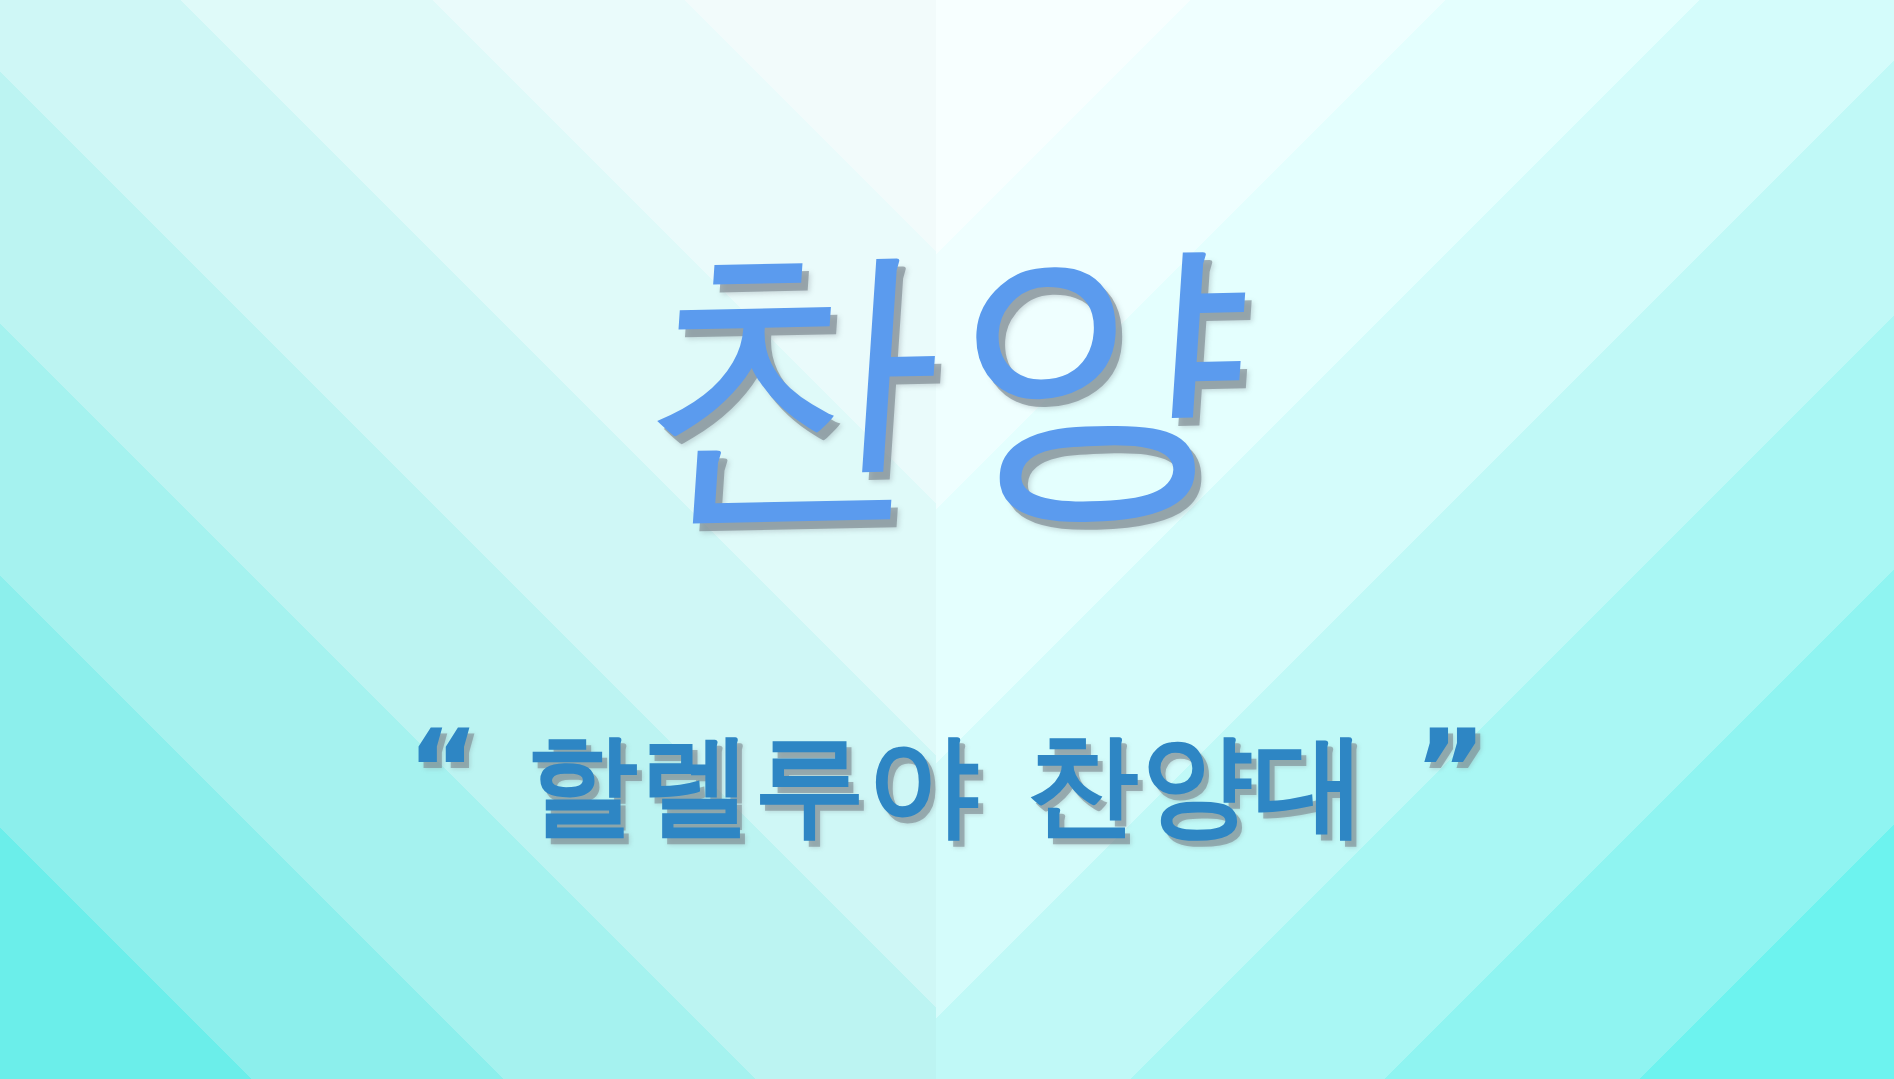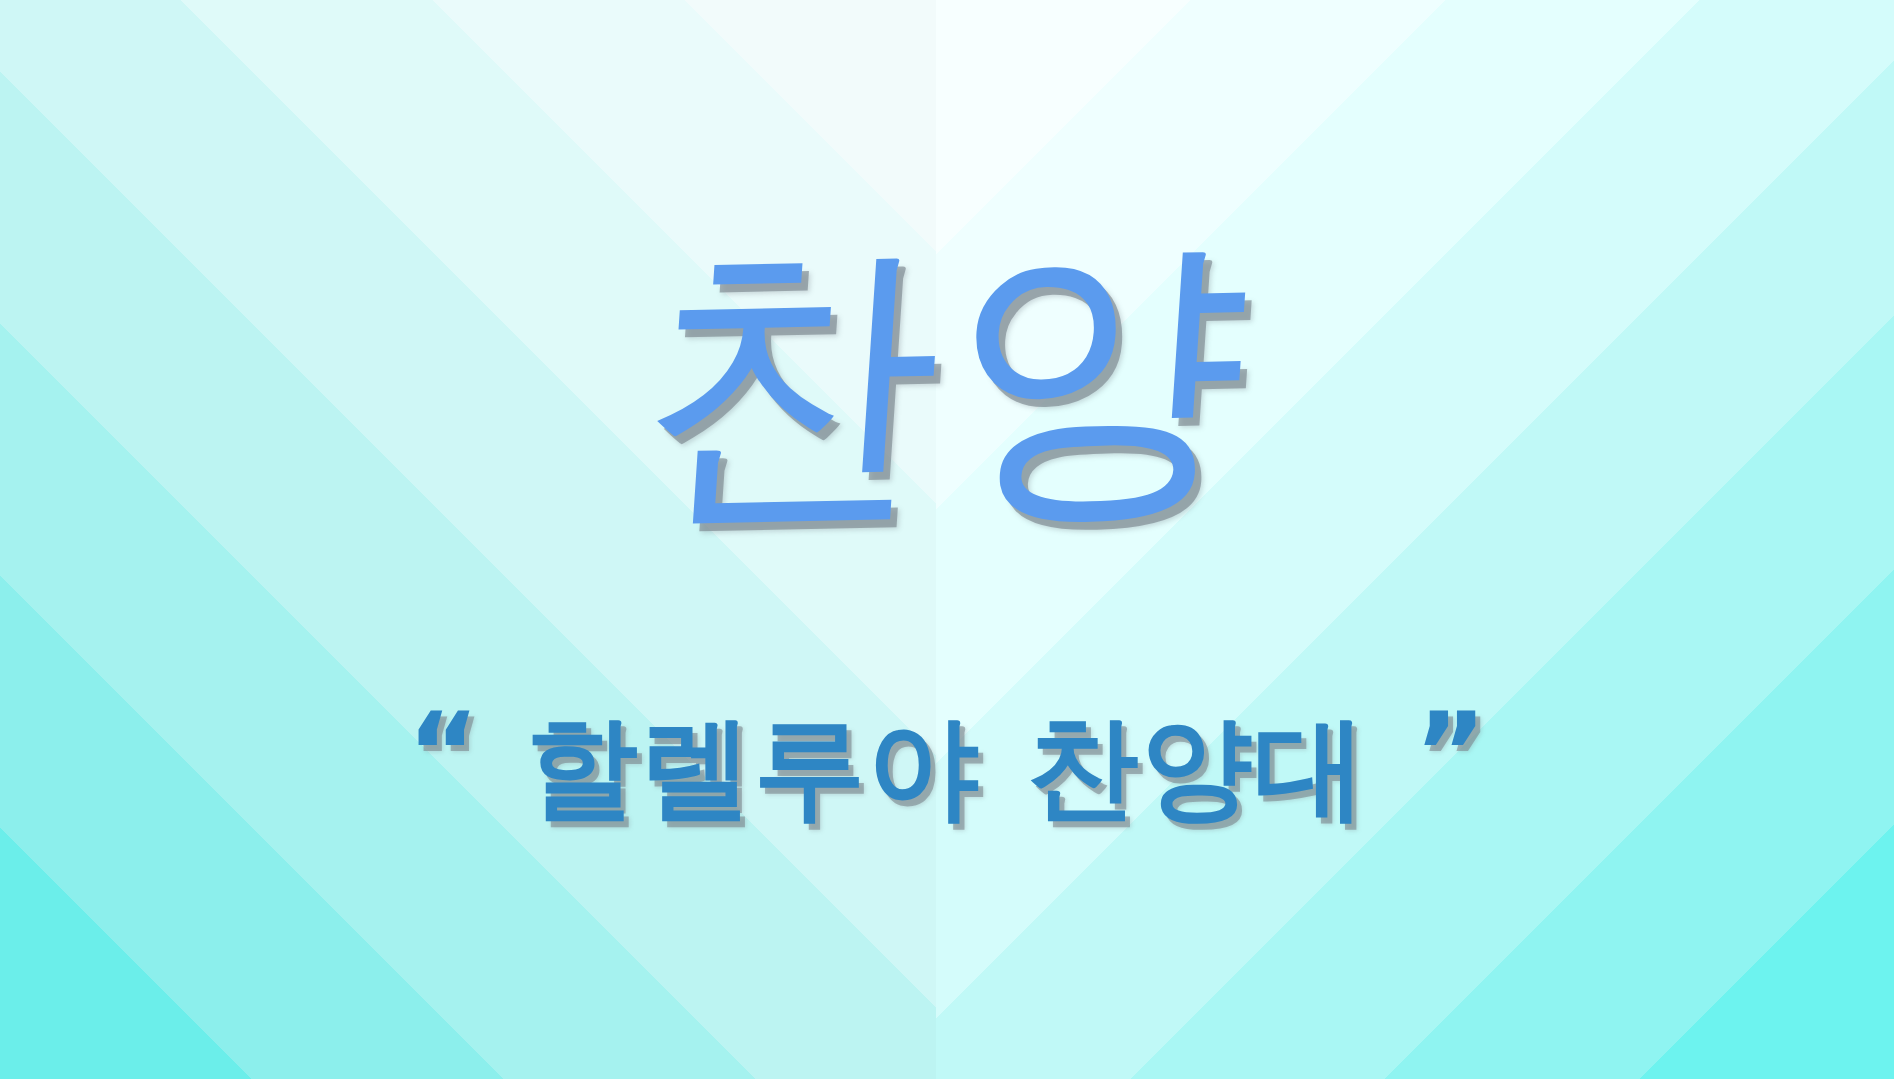--- a/index.html
+++ b/index.html
@@ -60,21 +60,21 @@
        7px  8px 0 rgba(120,130,138,0.62),
        9px 10px 5px rgba(120,130,138,0.30);
     font-family: "DejaVu Sans", sans-serif;
   }
 
   
   #subtitle-block {
     position: absolute;
     left: 0;
     right: 0;
-    top: 711px;
+    top: 728px;
     text-align: center;
     white-space: nowrap;
     z-index: 5;
   }
   .sub-part {
     display: inline-block;
     vertical-align: middle;
     color: #2E86C4;
     font-family: "DejaVu Sans", sans-serif;
     text-shadow:

